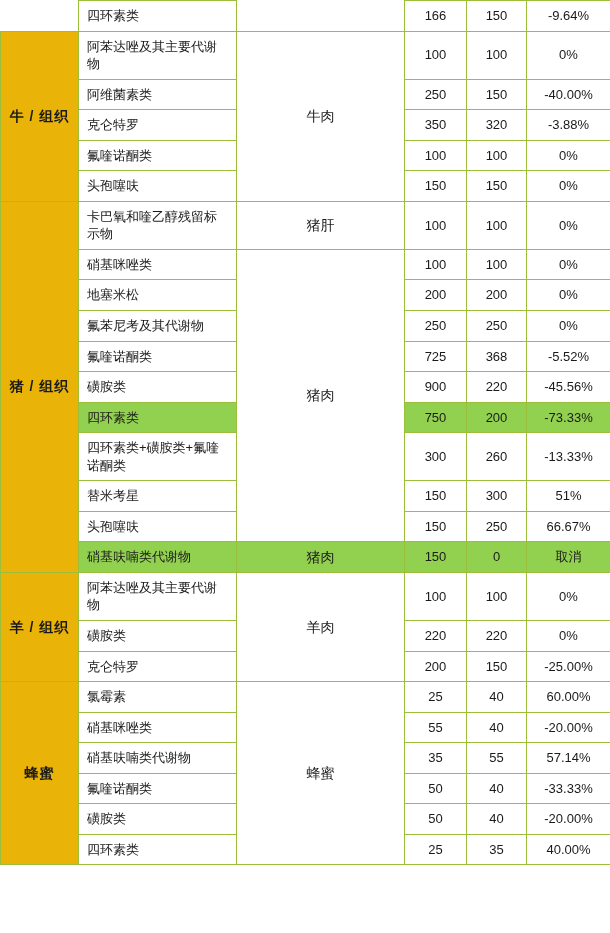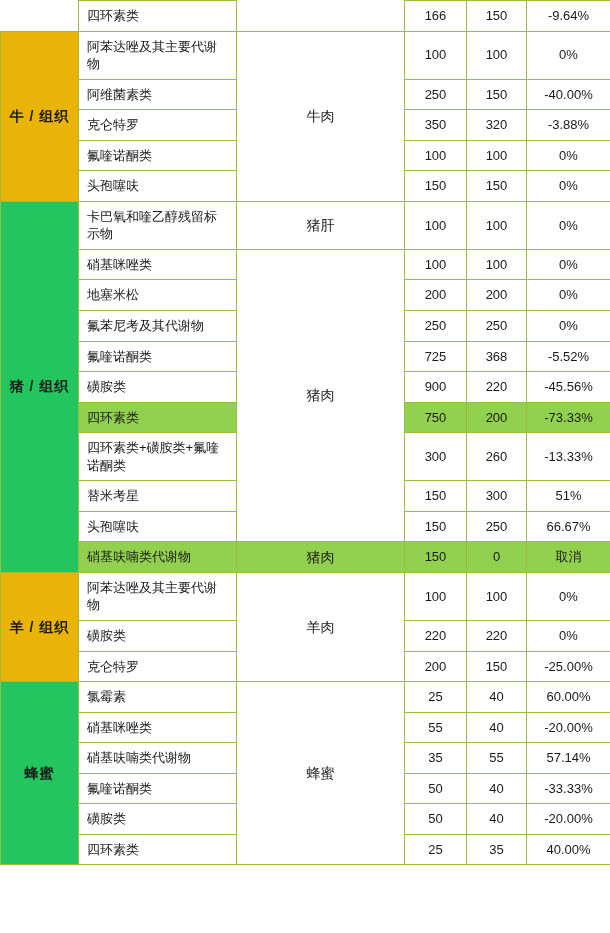--- a/index.html
+++ b/index.html
@@ -30,21 +30,21 @@
   col.c3{width:62px;}
   col.c4{width:60px;}
   col.c5{width:84px;}
 
   td.cat{
     font-weight:bold;
     font-size:14px;
     letter-spacing:1px;
   }
   td.cat.gray{background:#eab308;}
-  td.cat.yellow{background:#22c55e;}
+  td.cat.yellow{background:#eab308;}
   td.item{
     text-align:left;
     padding:6px 8px;
   }
   td.kind{font-size:14px;}
   td.num{font-size:13px;}
   td.hl{background:#92d050;}
   .row-green td{background:#92d050;}
   .blank{border:none;background:transparent;}
 </style>

